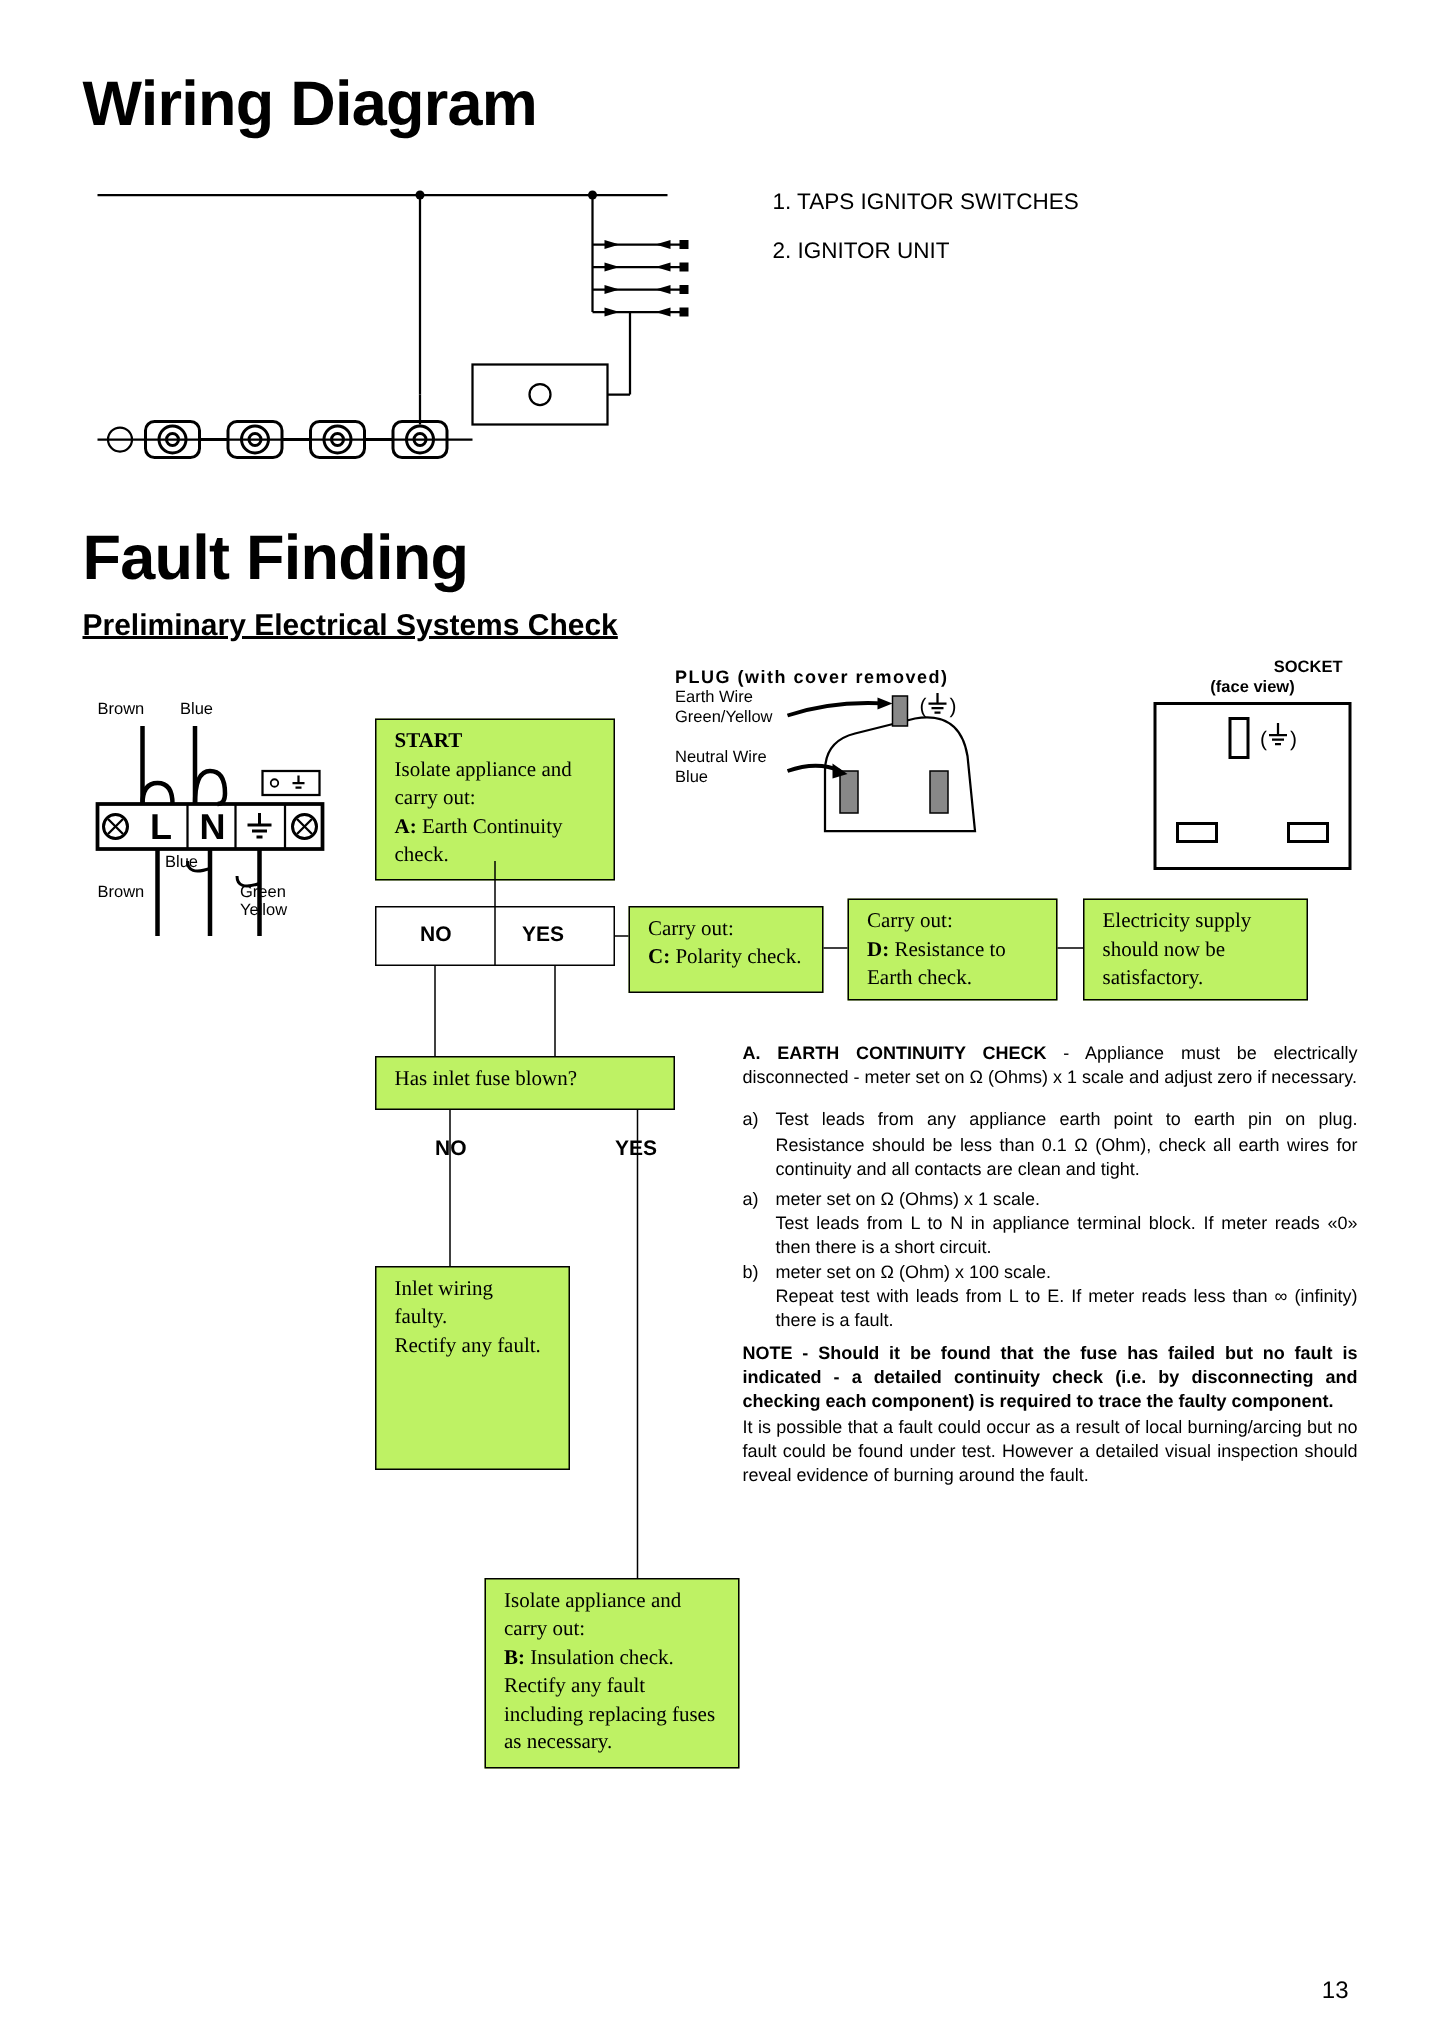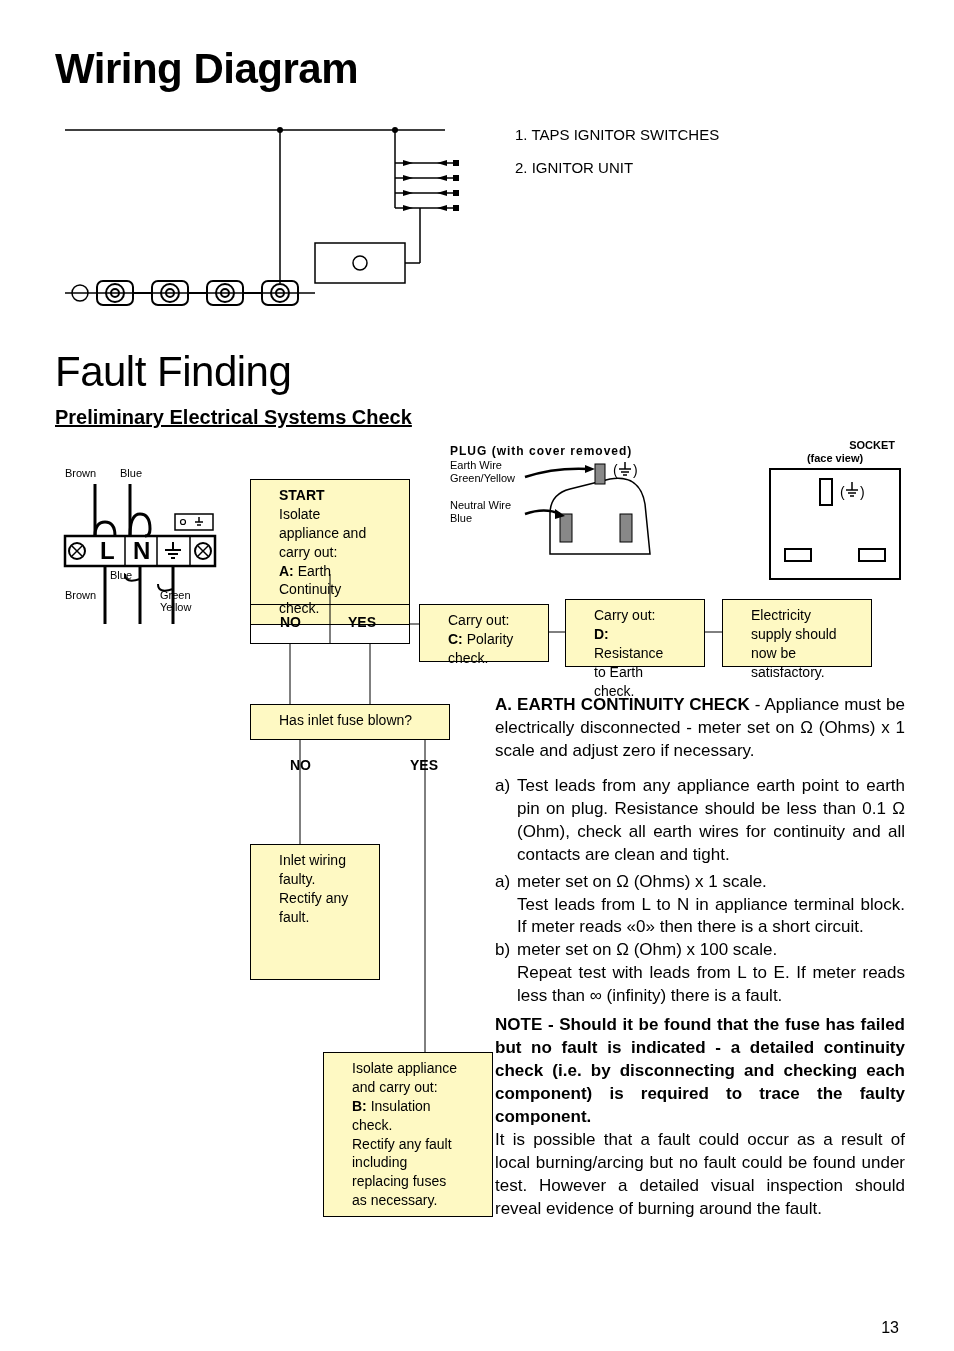--- a/index.html
+++ b/index.html
@@ -5,30 +5,30 @@
   * { box-sizing: border-box; }
   body {
     margin: 0;
     padding: 45px 55px 30px 55px;
     font-family: Arial, Helvetica, sans-serif;
     color: #000;
     width: 954px;
     background: #fff;
   }
   h1 { font-size: 42px; font-weight: bold; margin: 0 0 25px 0; letter-spacing: -0.5px; }
-  h2 { font-size: 42px; font-weight: normal; margin: 20px 0 10px 0; letter-spacing: -0.5px; }
+  h2 { font-size: 42px; font-weight: bold; margin: 20px 0 10px 0; letter-spacing: -0.5px; }
   h3 { font-size: 20px; font-weight: bold; margin: 0 0 20px 0; text-decoration: underline; }
   .legend { font-size: 15px; line-height: 2.2; }
   .top-row { display: flex; gap: 50px; margin-bottom: 10px; }
   .wiring-svg { flex-shrink: 0; }
   .flow-container { position: relative; height: 850px; }
-  .fbox { position: absolute; border: 1px solid #000; padding: 6px 28px; font-size: 14px; line-height: 1.35; background: #fef9c3; }
+  .fbox { position: absolute; border: 1px solid #000; padding: 6px 12px; font-size: 14px; line-height: 1.35; background: #bef264; font-family: Liberation Serif, serif; }
   .flabel { position: absolute; font-size: 14px; font-weight: bold; }
   .fsmall { position: absolute; font-size: 11px; }
-  .notes { position: absolute; width: 410px; font-size: 17px; line-height: 1.35; text-align: justify; }
+  .notes { position: absolute; width: 410px; font-size: 12px; line-height: 1.35; text-align: justify; }
   .notes p { margin: 0 0 12px 0; }
   .checklist { margin: 4px 0 0 0; padding: 0; list-style: none; }
   .checklist li { display: flex; margin-bottom: 0; }
   .checklist li .m { width: 22px; flex-shrink: 0; }
   .pagenum { text-align: right; font-size: 16px; margin-top: 20px; }
 </style>
 </head>
 <body>
 
 <h1>Wiring Diagram</h1>

